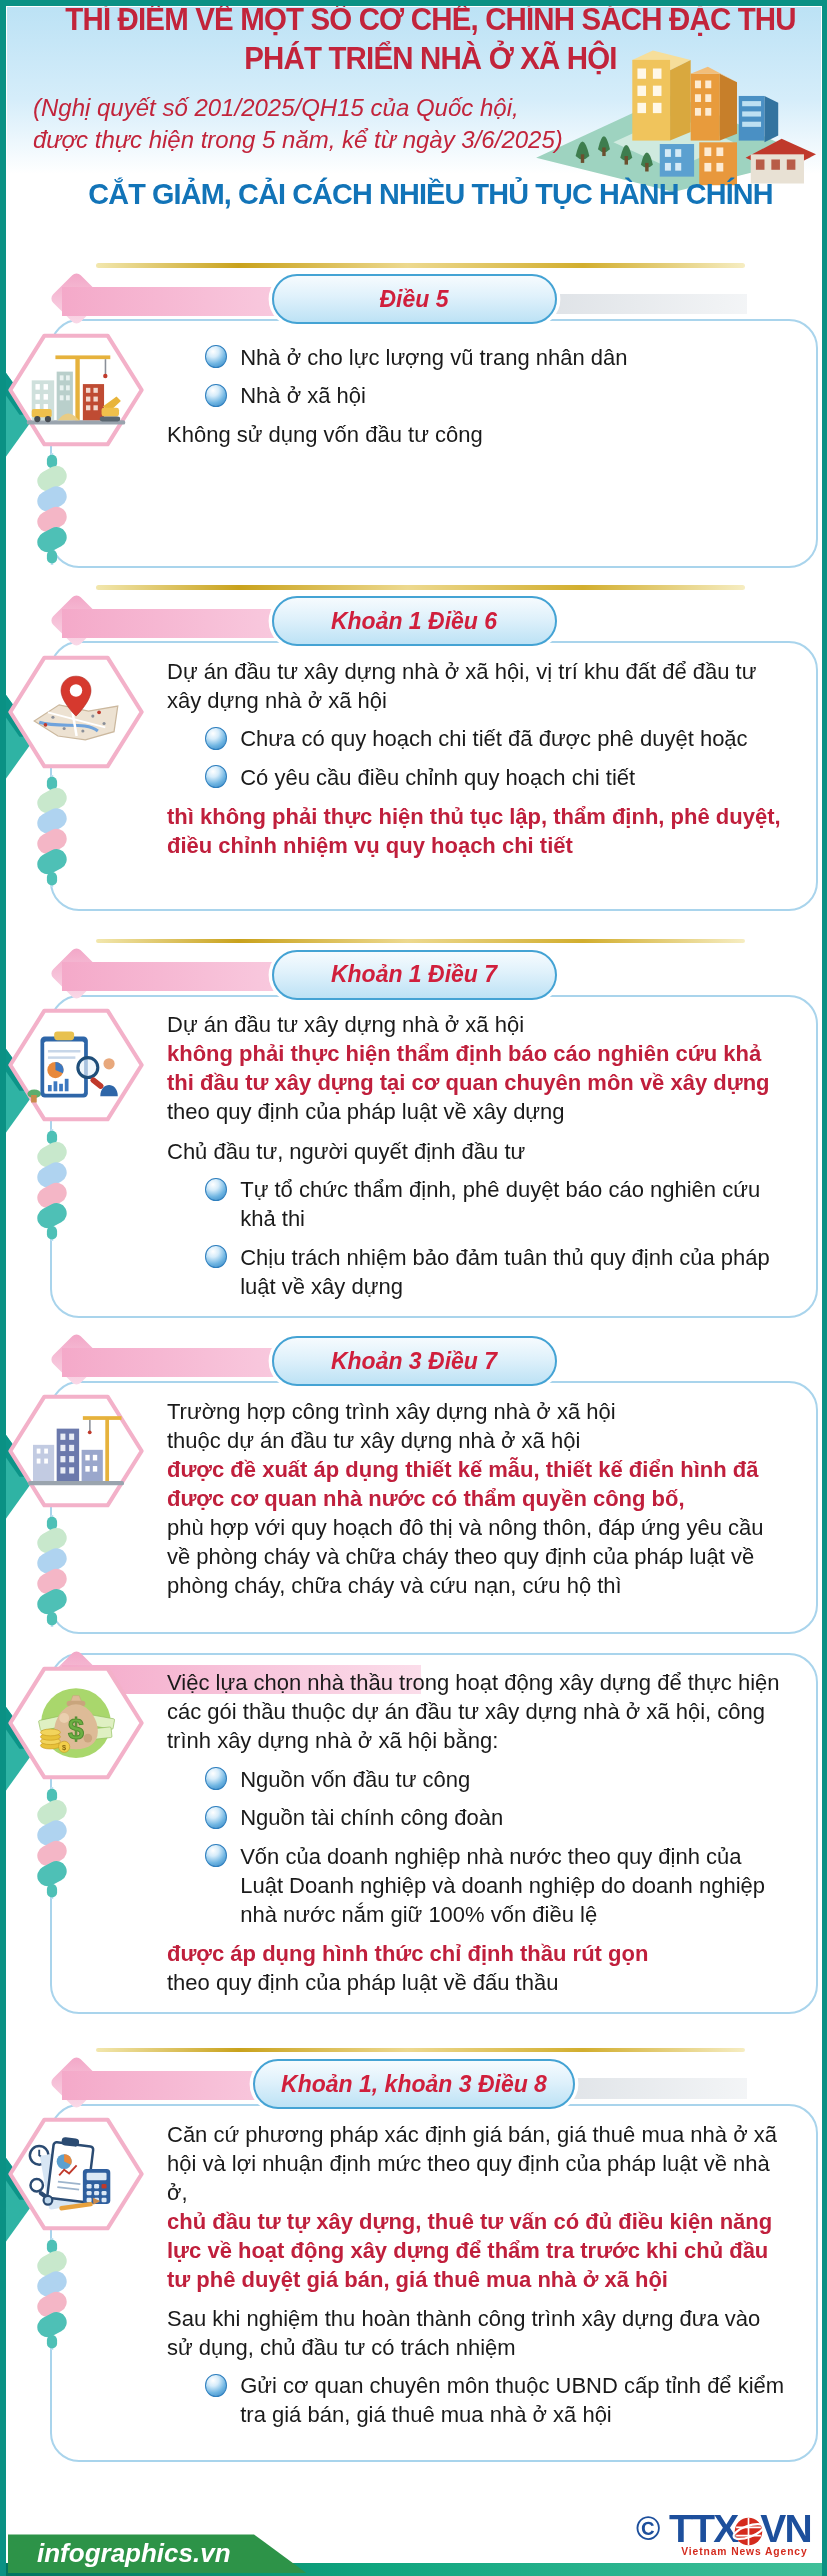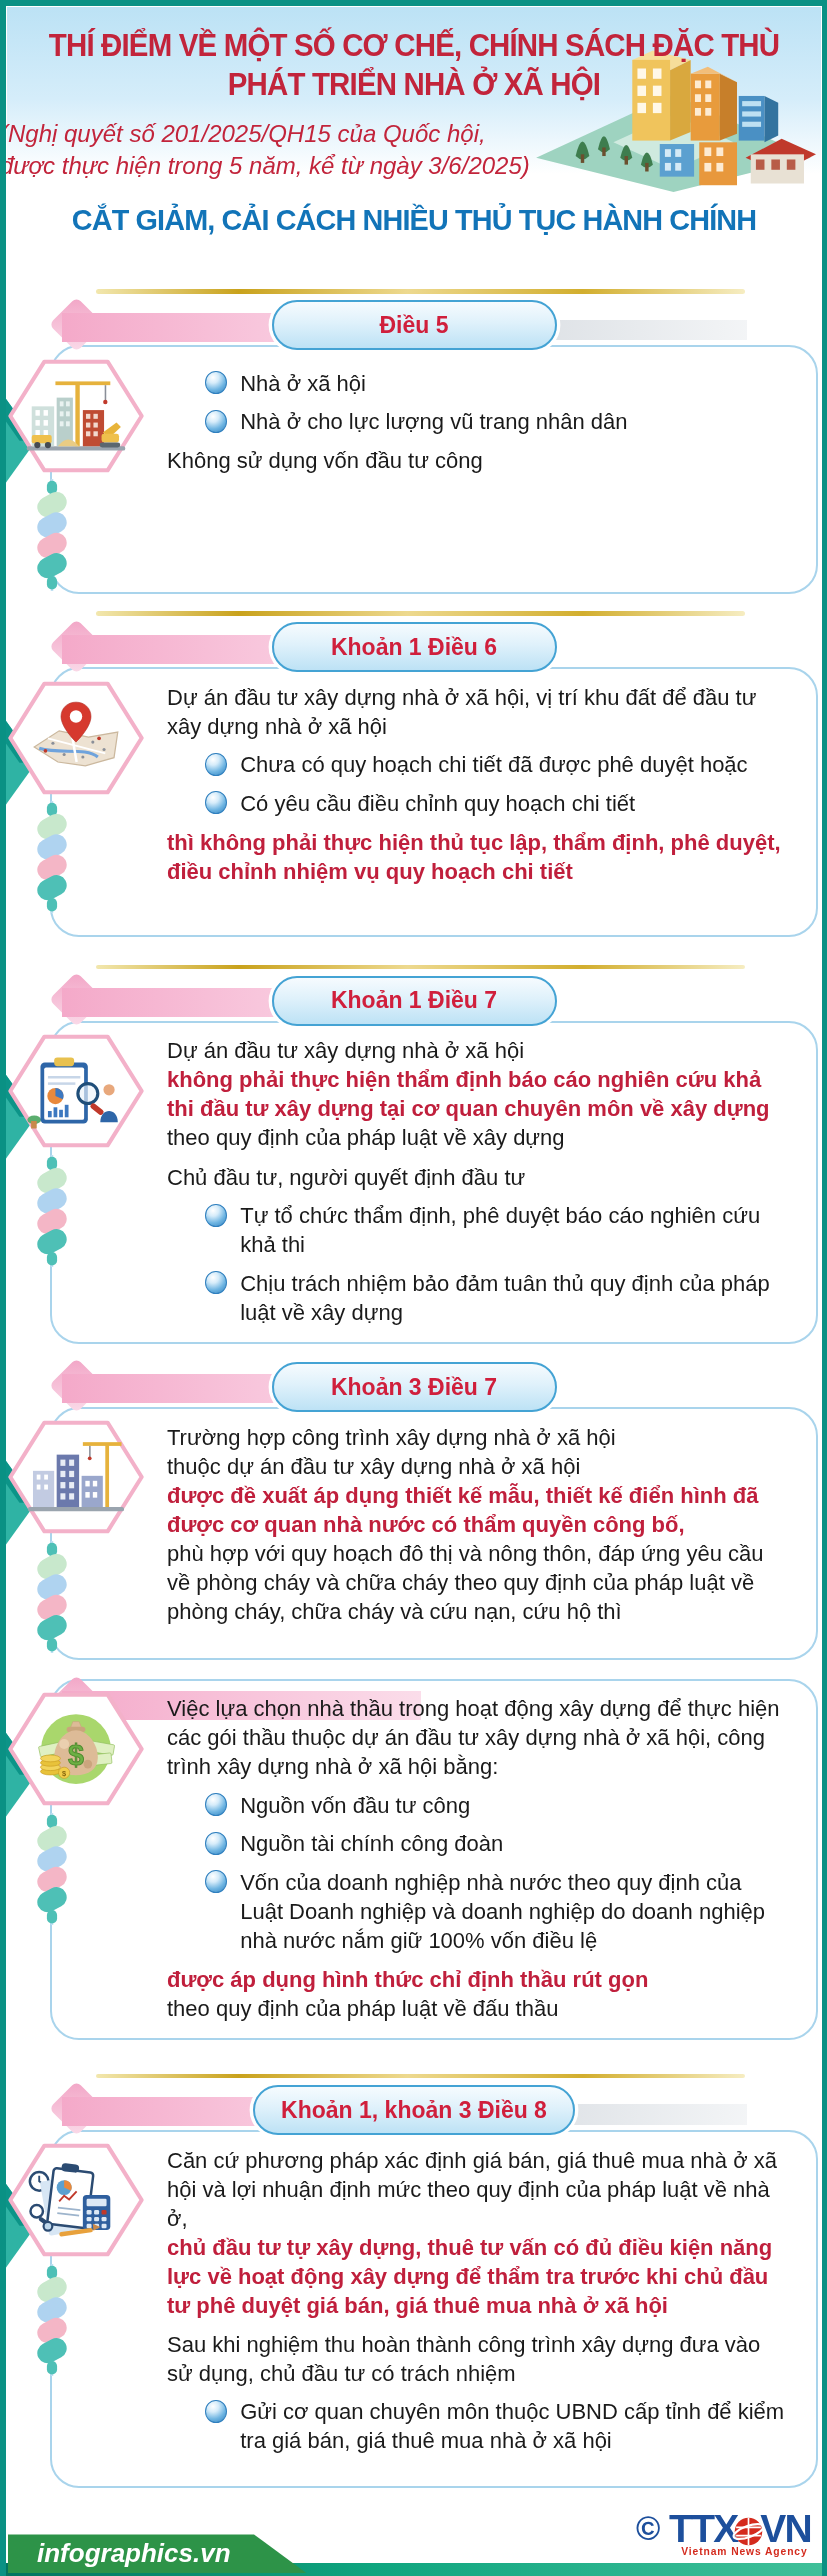--- a/index.html
+++ b/index.html
@@ -9,21 +9,21 @@
     --logo-blue:#1D4F9C; --logo-red:#D42B1E;
   }
   *{margin:0;padding:0;box-sizing:border-box;}
   body{background:#e5e5e5;font-family:"Liberation Sans",sans-serif;}
   .page{position:relative;width:828px;height:2576px;margin:0 auto;background:#fff;overflow:hidden;}
   .frame{position:absolute;inset:0;border:6.9px solid var(--border-teal);border-bottom:none;pointer-events:none;z-index:60;}
 
   
   .header-bg{position:absolute;top:6.9px;left:6.9px;right:6.9px;height:167px;
     background:linear-gradient(180deg,#BCE2F5 0%,#D5EDFA 55%,#FFFFFF 100%);z-index:0;}
-  header{position:relative;z-index:2;padding-top:26px;}
+  header{position:relative;z-index:2;margin-left:33px;}
   .city{position:absolute;top:29px;right:12px;width:285px;height:163px;z-index:1;}
   .title-line{position:relative;z-index:3;text-align:center;color:var(--accent-red);
     font-weight:bold;font-size:32px;line-height:39px;letter-spacing:-0.9px;transform:scaleX(.92);}
   .subtitle{margin-top:13.7px;text-align:left;color:var(--accent-red);
     font-style:italic;font-weight:normal;font-size:24px;line-height:32px;position:relative;z-index:3;}
   .main-heading{margin-top:19px;text-align:center;color:var(--heading-blue);
     font-weight:bold;font-size:30px;line-height:38px;letter-spacing:-0.9px;transform:scaleX(.96);position:relative;z-index:3;}
 
   
   #sections{position:relative;z-index:2;}
@@ -34,21 +34,21 @@
     background:linear-gradient(90deg,#F4A9C9 0%,#F8C6DC 55%,#FBDDEA 100%);z-index:1;}
   .ribbon-diamond{position:absolute;top:18px;left:57px;width:39px;height:39px;border-radius:6px;
     transform:rotate(45deg);background:linear-gradient(135deg,#F2A5C6,#FADBE9);z-index:1;}
   .tail{position:absolute;top:33px;left:414px;width:333px;height:20.6px;
     background:linear-gradient(90deg,#C9CFD6,#F1F3F5);opacity:.85;z-index:0;}
   .pill{position:relative;z-index:3;margin:0 auto -5.2px auto;width:max-content;min-width:285px;height:50px;
     padding:0 26px;display:flex;align-items:center;justify-content:center;
     border:2.6px solid var(--pill-border);border-radius:26px;
     background:linear-gradient(180deg,#F6FBFE 0%,#DFF1FB 45%,#BDE2F5 100%);
     box-shadow:0 0 0 3.4px #ffffff;}
-  .pill-label{color:var(--pill-text);font-weight:bold;font-size:23px;}
+  .pill-label{color:var(--pill-text);font-weight:bold;font-size:23px;font-style:italic;}
   .card{position:relative;margin:0 10.3px 0 50px;background:#fff;border:2.6px solid var(--card-border);
     border-radius:29px;padding:12px 31px 15.5px 115px;}
   .card-body{position:relative;z-index:3;font-size:22px;line-height:29px;color:#1A1A1A;}
   .para{margin-top:10.3px;}
   .para:first-child{margin-top:1.7px;}
   .run{display:block;}
   .run.red{color:var(--text-red);font-weight:bold;}
   .bullets{margin:3.4px 0 0 38px;}
   .bullet-row{display:flex;gap:13.7px;margin-top:9.4px;align-items:flex-start;}
   .bullet-dot{flex:none;width:21.5px;height:23px;margin-top:2.6px;border-radius:50%;
@@ -241,25 +241,25 @@
           <rect x="2" y="42" width="36" height="24" rx="12" fill="#AFD3F0" transform="rotate(-28 20 54)"></rect>
           <rect x="2" y="66" width="36" height="24" rx="12" fill="#F4B6C6" transform="rotate(-28 20 78)"></rect>
           <rect x="2" y="90" width="36" height="24" rx="12" fill="#4EC0B6" transform="rotate(-28 20 102)"></rect>
           <rect x="14" y="114" width="12" height="16" rx="6" fill="#4EC0B6"></rect>
         </svg>
       </div>
       <div class="card-body">
             <div class="bullets">
               <div class="bullet-row">
                 <span class="bullet-dot"></span>
+                <span>Nhà ở cho lực lượng vũ trang nhân dân</span>
+              </div>
+              <div class="bullet-row">
+                <span class="bullet-dot"></span>
                 <span>Nhà ở xã hội</span>
-              </div>
-              <div class="bullet-row">
-                <span class="bullet-dot"></span>
-                <span>Nhà ở cho lực lượng vũ trang nhân dân</span>
               </div>
             </div>
             <div class="para">
               <span class="run black">Không sử dụng vốn đầu tư công</span>
             </div>
           </div>
     </div>
   </section>
 
   <section class="sec" style="margin-top: 14.6px;">

